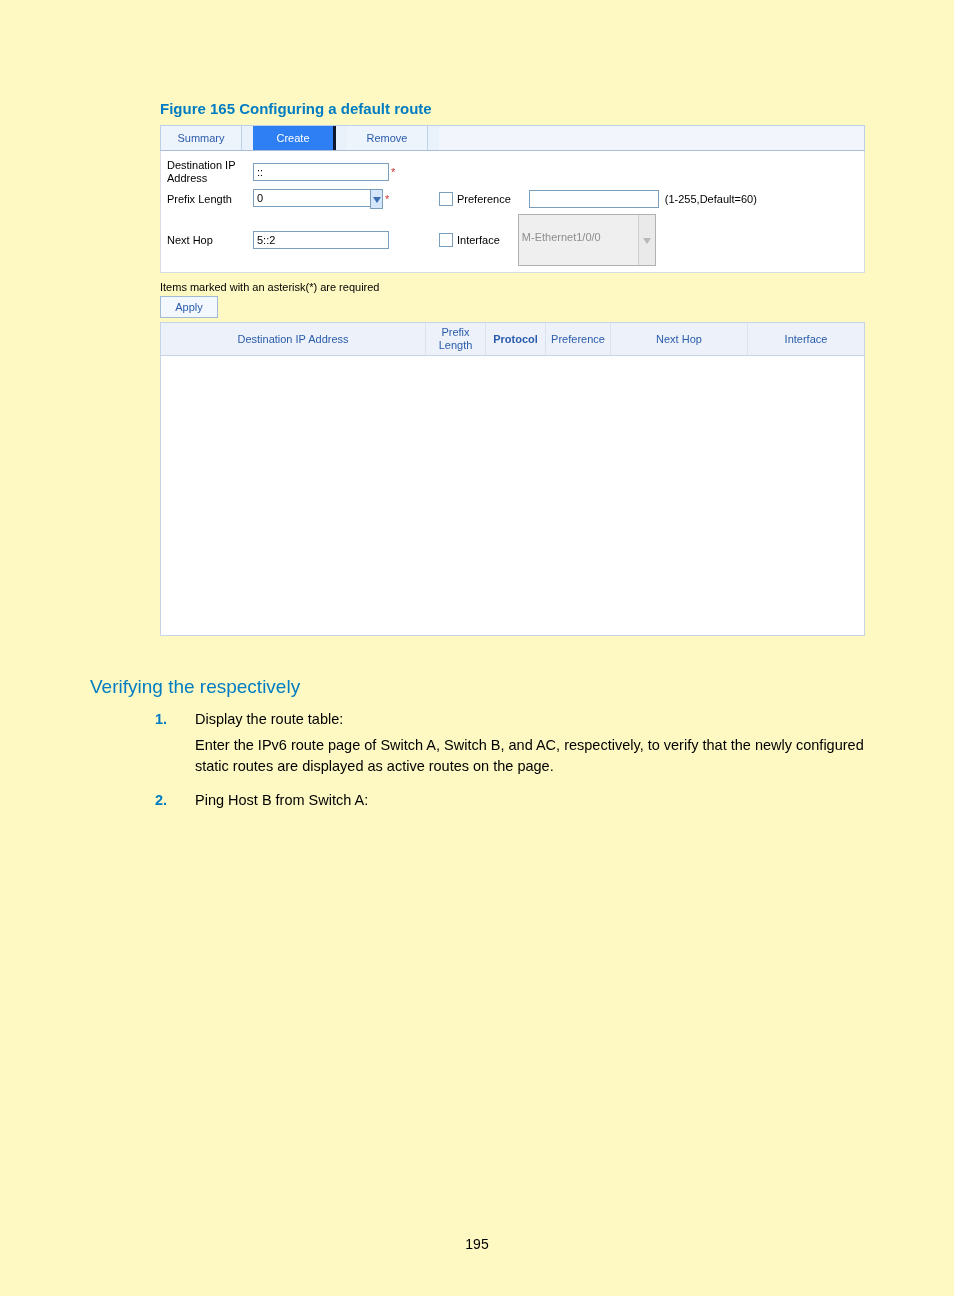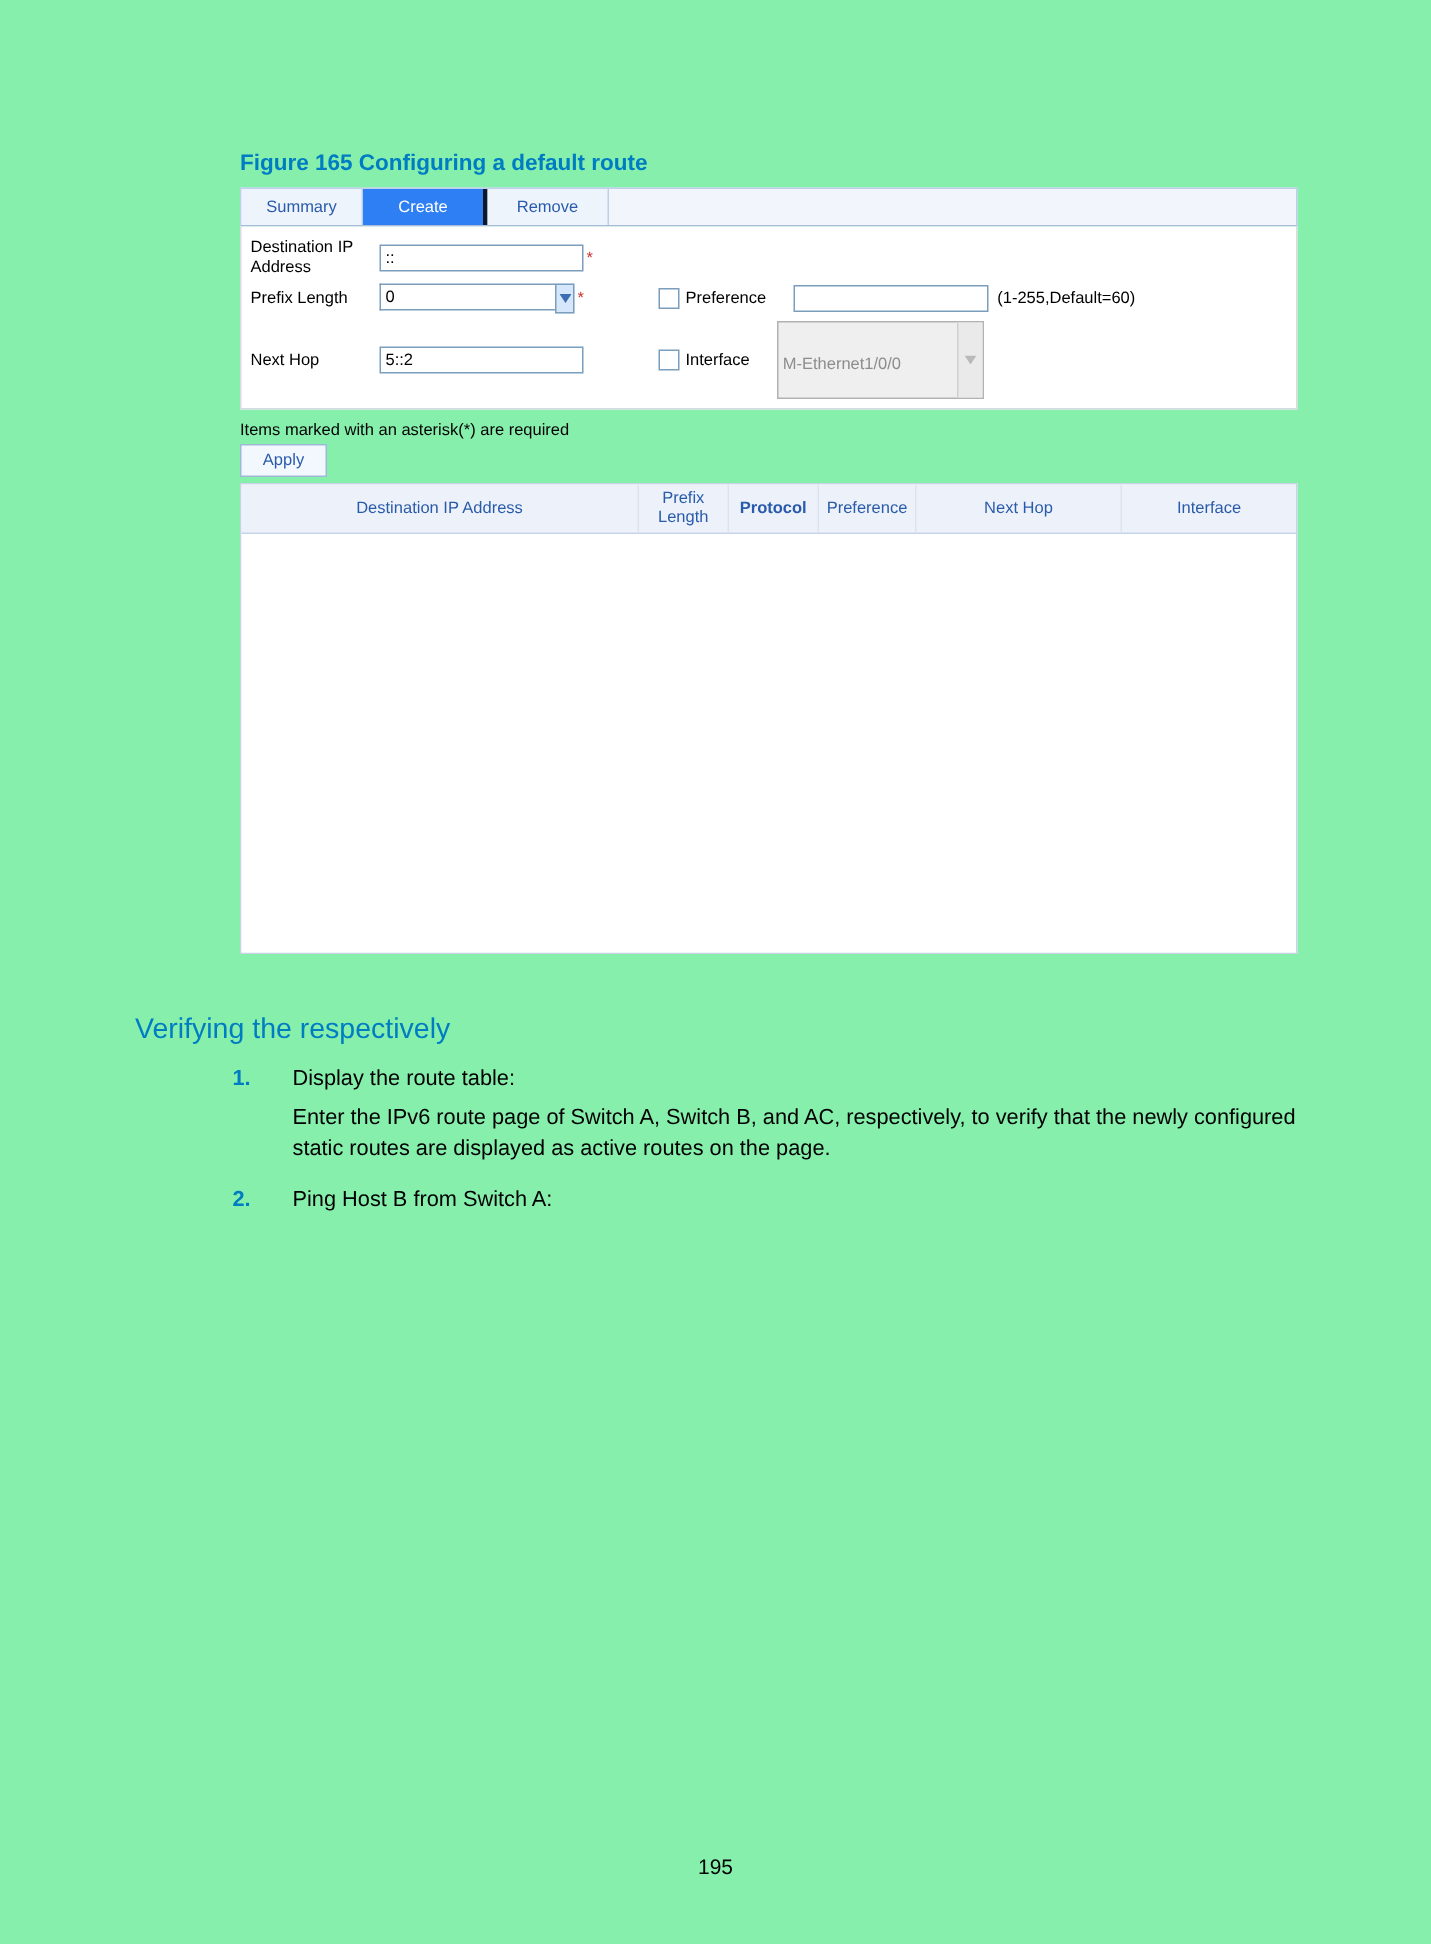--- a/index.html
+++ b/index.html
@@ -7,21 +7,21 @@
     padding: 0;
     background: #ffffff;
     font-family: Arial, Helvetica, sans-serif;
     color: #000;
     width: 954px;
   }
   .page {
     position: relative;
     width: 954px;
     height: 1296px;
-    background: #86efac;
+    background: #fef9c3;
   }
 
   
   .figure-caption {
     position: absolute;
     left: 160px;
     top: 100px;
     font-family: Arial, sans-serif;
     font-size: 15px;
     font-weight: bold;
@@ -39,20 +39,21 @@
 
   
   .tab-row {
     display: flex;
     background: #e9f1fa;
     border-top: 1px solid #bcd0ea;
     border-left: 1px solid #bcd0ea;
     border-right: 1px solid #bcd0ea;
     border-bottom: 1px solid #a9bcd9;
     height: 24px;
+    gap: 11px;
   }
   .tab {
     width: 80px;
     display: flex;
     align-items: center;
     justify-content: center;
     font-size: 11px;
     color: #2a5bab;
     border-right: 1px solid #bcd0ea;
     background: #eef4fc;
@@ -140,21 +141,21 @@
   }
   .hint { margin-left: 6px; color: #000; text-align: right; }
   .iface-sel {
     width: 130px;
     height: 18px;
     border: 1px solid #b2b2b2;
     background: #efefef;
     color: #8d8d8d;
     font-size: 11px;
     display: inline-flex;
-    align-items: flex-end;
+    align-items: flex-start;
     padding: 16px 3px;
     position: relative;
   }
   .iface-sel .dd {
     position: absolute;
     right: 0;
     top: 0;
     width: 16px;
     height: 100%;
     border-left: 1px solid #cfcfcf;

